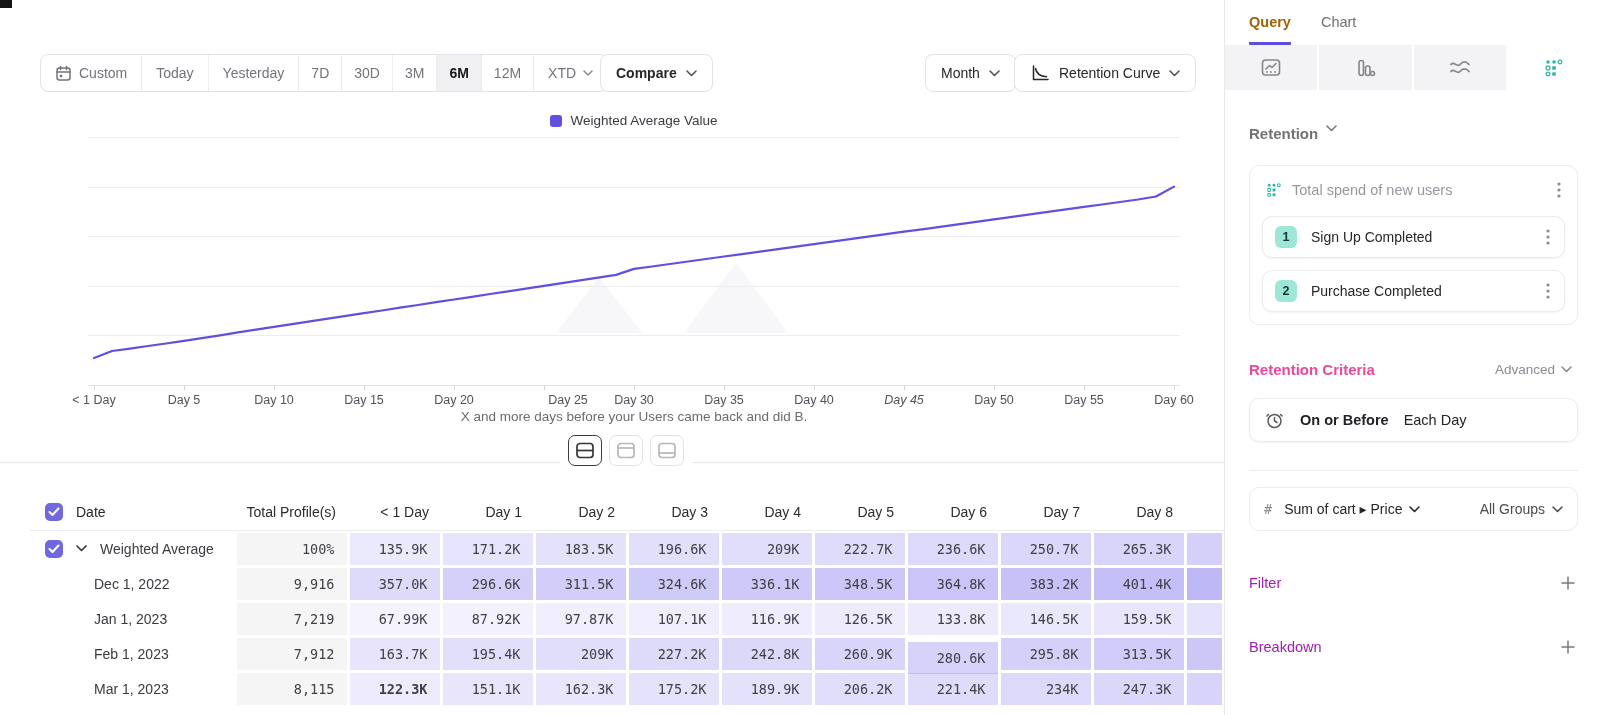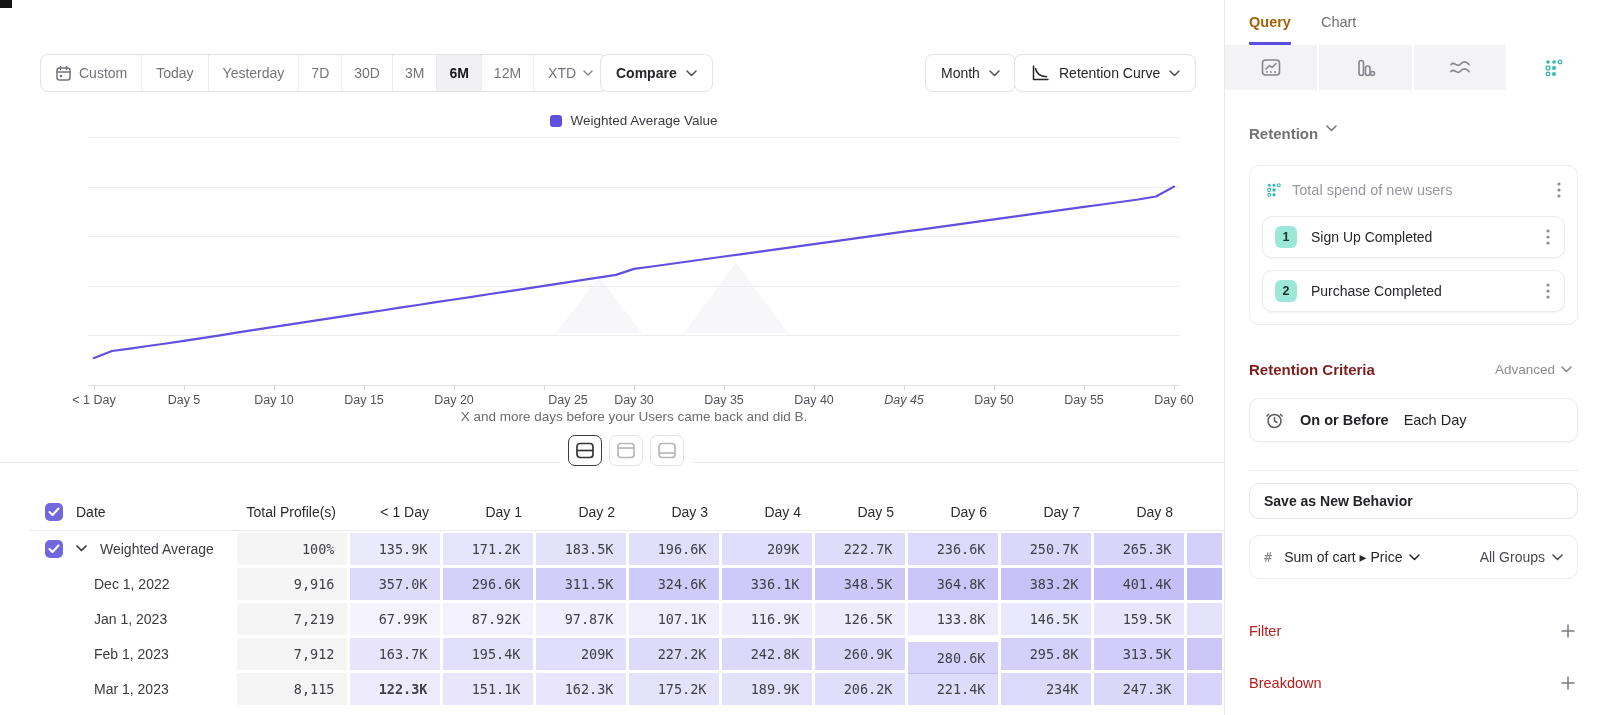--- a/index.html
+++ b/index.html
@@ -96,42 +96,42 @@
   .card-head { display:flex; align-items:center; gap:10px; padding:2px 2px 4px 4px; }
   .card-title { flex:1; font-size:14.5px; color:#97979f; }
   .step { margin-top:12px; border:1px solid #ececef; border-radius:10px; height:42px; display:flex;
           align-items:center; gap:14px; padding:0 12px; background:#fff;
           box-shadow:0 1px 2px rgba(20,20,40,.05); cursor:pointer; }
   .badge { width:22px; height:22px; border-radius:6px; background:#9CE7D7; color:#16332c;
            font-size:12.5px; font-weight:700; display:flex; align-items:center; justify-content:center; }
   .step-label { font-size:14px; font-weight:500; color:#26262b; flex:1; }
   .kebab { color:#8b8b93; cursor:pointer; display:flex; padding:2px; background:none; border:none; }
   .criteria-head { margin-top:36px; display:flex; align-items:center; justify-content:space-between; }
-  .criteria-head .title { font-size:15px; font-weight:700; color:#7f1d1d; }
+  .criteria-head .title { font-size:15px; font-weight:700; color:#ec4899; }
   .adv { display:flex; align-items:center; gap:6px; font-size:13.5px; color:#8b8b93; cursor:pointer;
          background:none; border:none; font-family:inherit; }
   .criteria-card { margin-top:20px; border:1px solid #ececef; border-radius:10px; height:44px;
                    display:flex; align-items:center; gap:15px; padding:0 14px;
                    box-shadow:0 1px 2px rgba(20,20,40,.05); }
   .cond { font-size:14.5px; font-weight:700; color:#222228; cursor:pointer; }
   .cond-val { font-size:14.5px; color:#222228; cursor:pointer; }
   .hr { margin-top:28px; height:1px; background:#ececef; }
   .save-btn { margin-top:12px; width:100%; text-align:left; border:1px solid #e5e5e8; border-radius:10px;
               height:36px; background:#fff; padding:0 14px; font-size:14px; font-weight:600;
               color:#222228; font-family:inherit; cursor:pointer; }
   .measure { margin-top:16px; border:1px solid #ececef; border-radius:10px; height:44px; display:flex;
              align-items:center; gap:12px; padding:0 14px; }
   .hash { font-family:"DejaVu Sans Mono",monospace; font-size:13.5px; color:#8b8b93; }
   .measure-label { display:flex; align-items:center; gap:7px; font-size:14px; font-weight:500;
                    color:#26262b; cursor:pointer; }
   .measure .spacer { flex:1; }
   .group-sel { display:flex; align-items:center; gap:7px; font-size:14px; color:#4a4a52; cursor:pointer; }
   .add-row { margin-top:42px; display:flex; align-items:center; justify-content:space-between; }
-  .add-row.second { margin-top:32px; }
-  .add-label { font-size:14.5px; color:#b91c1c; }
+  .add-row.second { margin-top:44px; }
+  .add-label { font-size:14.5px; color:#a21caf; }
   .plus { background:none; border:none; color:#7a7a82; cursor:pointer; display:flex; padding:2px; }
   .chev { display:inline-flex; }
 </style>
 </head>
 <body>
 
 <div class="app">
   <div class="corner"></div>
 
   <div class="main">
@@ -491,21 +491,20 @@
         <svg width="21" height="20" viewBox="0 0 21 20">
             <circle cx="10.5" cy="11" r="6.5" fill="none" stroke="#5a5a61" stroke-width="1.5"></circle>
             <path d="M10.5 7.5V11l2.5 1.5" fill="none" stroke="#5a5a61" stroke-width="1.5" stroke-linecap="round"></path>
             <path d="M4.5 4.5L3 6M16.5 4.5L18 6" stroke="#5a5a61" stroke-width="1.5" stroke-linecap="round"></path>
           </svg>
         <span class="cond">On or Before</span>
         <span class="cond-val">Each Day</span>
       </div>
 
       <div class="hr"></div>
-      <button class="save-btn">Save as New Behavior</button>
 
       <div class="measure">
         <span class="hash">#</span>
         <span class="measure-label">
           <span>Sum of cart ▸ Price</span>
           <svg class="chev" width="11" height="7" viewBox="0 0 11 7">
               <path d="M1 1l4.5 4.5L10 1" fill="none" stroke="currentColor" stroke-width="1.5" stroke-linecap="round" stroke-linejoin="round"></path>
             </svg>
         </span>
         <span class="spacer"></span>

